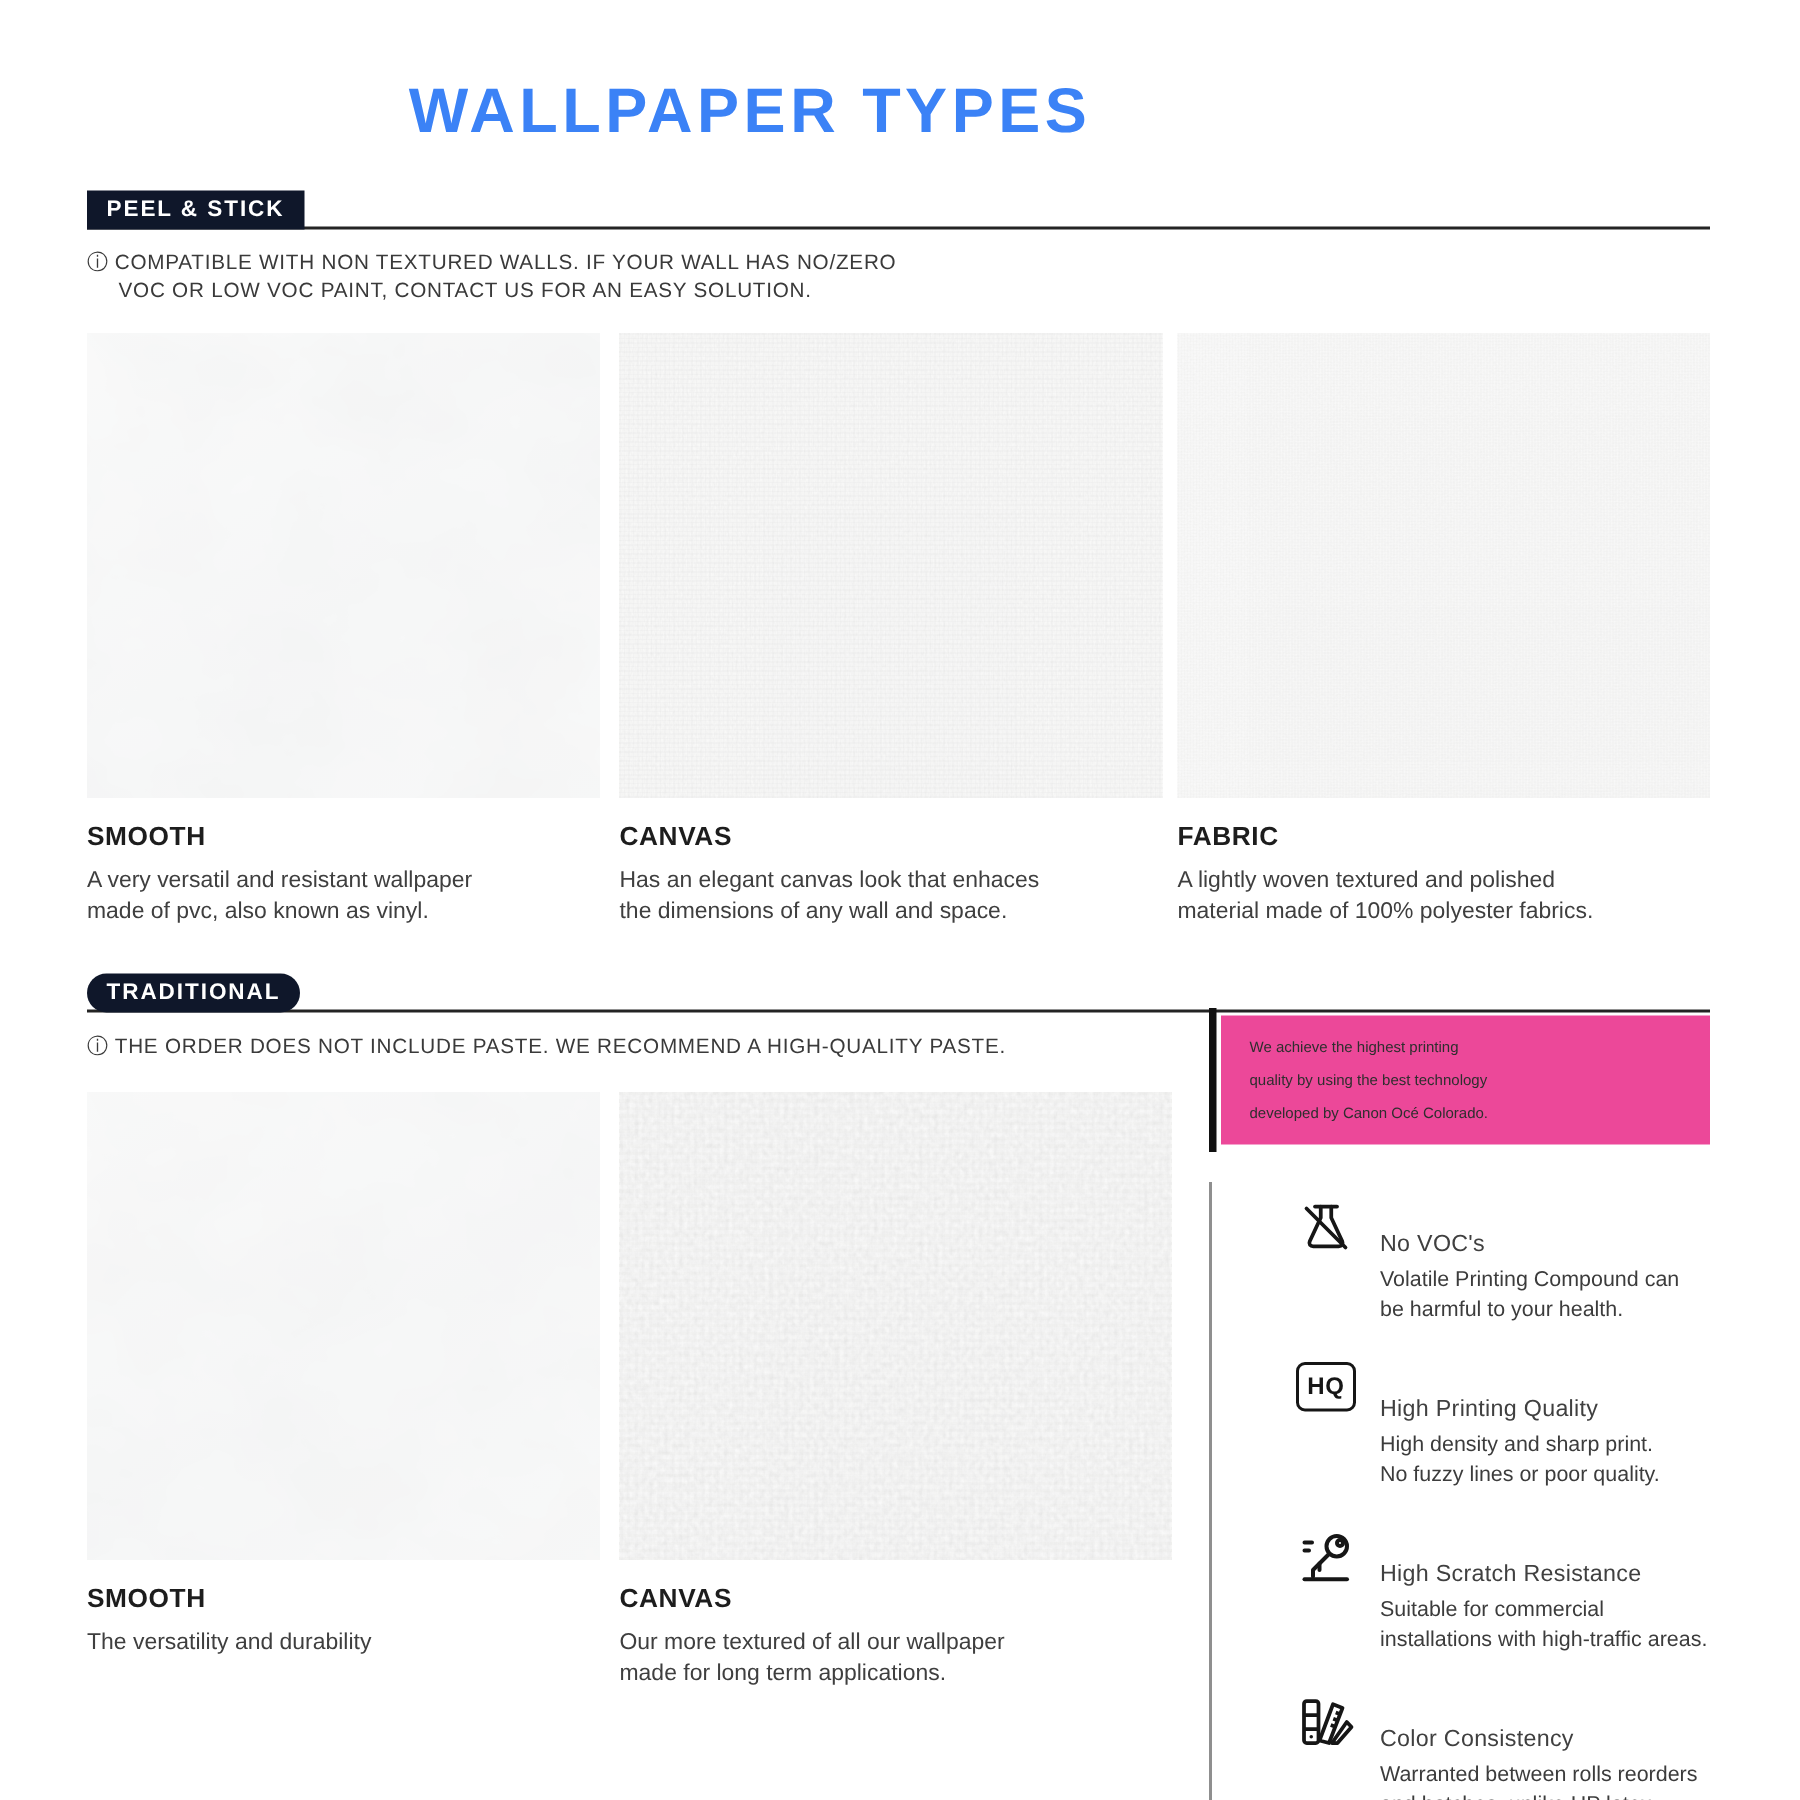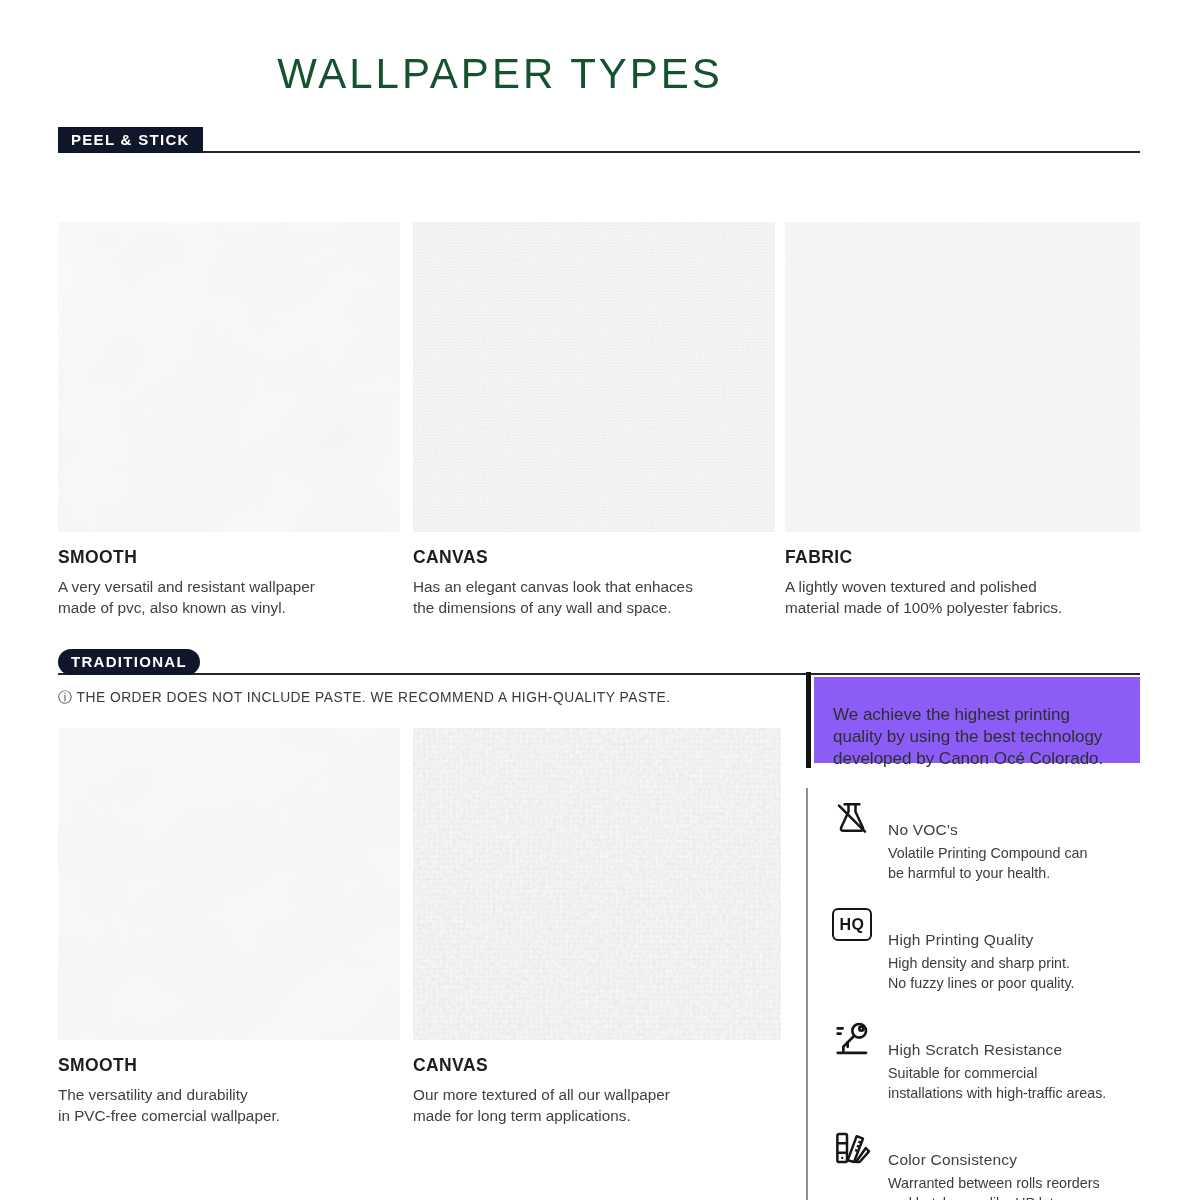--- a/index.html
+++ b/index.html
@@ -1,20 +1,20 @@
 <!DOCTYPE html>
 <html><head>
 <meta charset="utf-8">
 <style>
   * { margin:0; padding:0; box-sizing:border-box; }
   html,body { background:#ffffff; font-family:"Liberation Sans", sans-serif; }
   #canvas { position:relative; width:1200px; height:1200px; background:#fff; overflow:hidden; }
 
   .page-title { position:absolute; top:50px; left:0; width:1000px; text-align:center;
-    font-size:42px; font-weight:400; letter-spacing:3px; color:#14532d; }
+    font-size:42px; font-weight:700; letter-spacing:3px; color:#3b82f6; }
 
   .badge { position:absolute; left:58px; background:#0f172a; color:#fff; font-weight:700;
     font-size:15px; letter-spacing:1.3px; padding:4px 13px 5px; z-index:2; }
   .badge.b1 { top:127px; }
   .badge.b2 { top:649px;border-radius:13px; }
 
   .rule { position:absolute; left:58px; width:1082px; height:2px; background:#242424; }
   .rule.r1 { top:151px; }
   .rule.r2 { top:673px; }
 
@@ -48,45 +48,49 @@
       repeating-linear-gradient(90deg, rgba(118,118,112,0.11) 0 2px, rgba(255,255,255,0) 2px 5px),
       #f1f1ef; }
   svg.tex { position:absolute; left:0; top:0; width:100%; height:100%; display:block; }
 
   .cap-title { margin-top:15px; font-size:17.5px; font-weight:700; letter-spacing:0.4px; color:#1d1d1d; }
   .cap-desc { margin-top:8px; font-size:15.3px; line-height:21px; color:#3f3f3f; }
   .cap-desc .dline { display:block; }
 
   .callout { position:absolute; left:806px; top:672px; width:334px; height:96px; }
   .callout .bar { position:absolute; left:0; top:0; width:5px; height:96px; background:#111; }
-  .callout .box { position:absolute; left:8px; top:5px; right:0; bottom:5px; background:#8b5cf6;
-    padding:27px 8px 0 19px; font-size:17px; line-height:22px; color:#2e2e2e; }
+  .callout .box { position:absolute; left:8px; top:5px; right:0; bottom:5px; background:#ec4899;
+    padding:11px 8px 0 19px; font-size:10px; line-height:22px; color:#2e2e2e; }
   .callout .cline { display:block; }
 
   .features { position:absolute; left:806px; top:788px; width:334px;
     border-left:2px solid #8f8f8f; padding:8px 0 0 24px; }
   .feature { display:flex; margin-bottom:23px; }
   .feature:last-child { margin-bottom:0; }
-  .f-icon { flex:0 0 44px; width:44px; margin-right:12px; padding-top:2px; }
+  .f-icon { flex:0 0 44px; width:44px; margin-right:12px; padding-top:2px;margin-left:32px; }
   .f-title { font-size:15.5px; font-weight:400; letter-spacing:0.2px; color:#404040;margin-top:25px; }
   .f-desc { margin-top:4px; font-size:14.3px; line-height:20px; color:#3c3c3c; }
   .f-desc .dline { display:block; }
   .hq-box { width:40px; height:33px; border:2.5px solid #161616; border-radius:6px;
     display:flex; align-items:center; justify-content:center;
     font-weight:700; font-size:16px; letter-spacing:0.5px; color:#161616; }
 </style>
 </head>
 <body>
 
 <div id="canvas">
 
   <h1 class="page-title">WALLPAPER TYPES</h1>
 
   <div class="badge b1">PEEL &amp; STICK</div>
   <div class="rule r1"></div>
+  <div class="note n1">
+    <span class="info-glyph">ⓘ</span><span>COMPATIBLE WITH NON TEXTURED WALLS. IF YOUR WALL HAS NO/ZERO</span>
+    <span class="line2">VOC OR LOW VOC PAINT, CONTACT US FOR AN EASY SOLUTION.</span>
+  </div>
 
   <div class="col c-a">
     <div class="tex-box tex-smooth">
       <svg class="tex">
         <filter id="fx1">
             <feTurbulence type="fractalNoise" baseFrequency="0.012 0.014" numOctaves="4" seed="3"></feTurbulence>
             <feColorMatrix type="saturate" values="0"></feColorMatrix>
             <feComponentTransfer>
               <feFuncR type="linear" slope="0.09" intercept="0.91"></feFuncR>
               <feFuncG type="linear" slope="0.09" intercept="0.91"></feFuncG>
@@ -168,21 +172,20 @@
               <feFuncB type="linear" slope="0.09" intercept="0.91"></feFuncB>
               <feFuncA type="linear" slope="0" intercept="1"></feFuncA>
             </feComponentTransfer>
           </filter>
         <rect width="100%" height="100%" filter="url(#fx4)" opacity="0.65"></rect>
       </svg>
     </div>
     <div class="cap-title">SMOOTH</div>
     <div class="cap-desc">
       <span class="dline">The versatility and durability</span>
-      <span class="dline">in PVC-free comercial wallpaper.</span>
     </div>
   </div>
 
   <div class="col c-e">
     <div class="tex-box tex-canvas-coarse">
       <svg class="tex">
         <filter id="fx5">
             <feTurbulence type="fractalNoise" baseFrequency="0.3 0.26" numOctaves="3" seed="5"></feTurbulence>
             <feColorMatrix type="saturate" values="0"></feColorMatrix>
             <feComponentTransfer>

